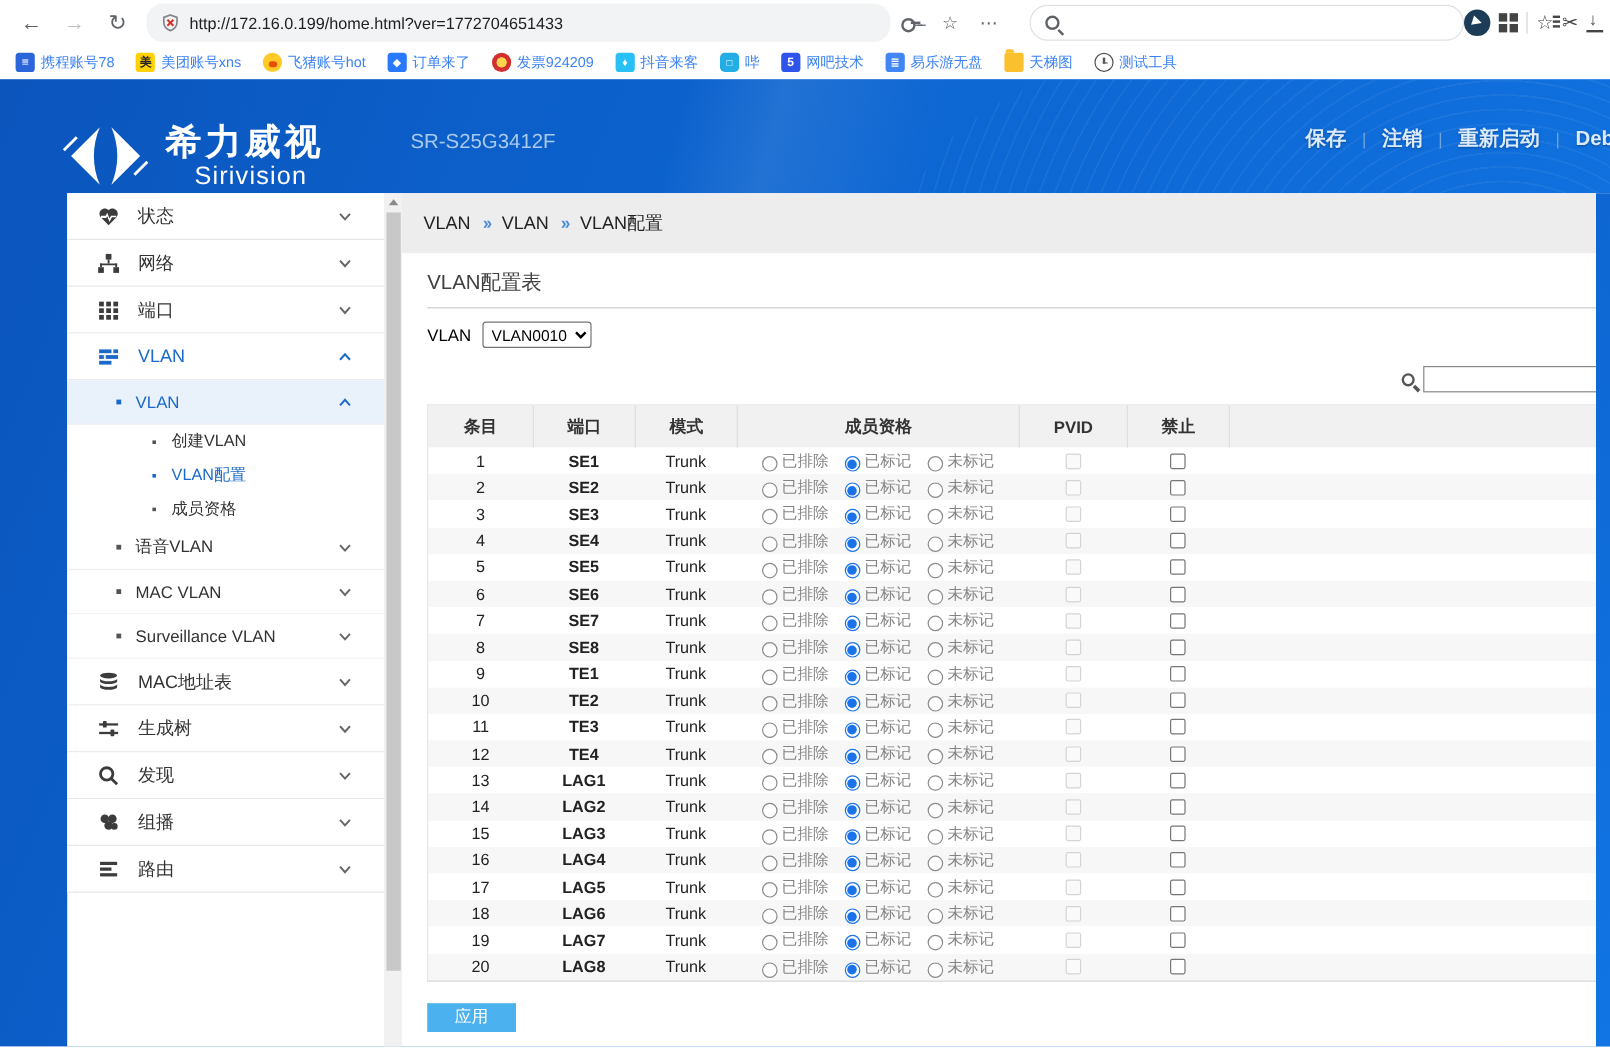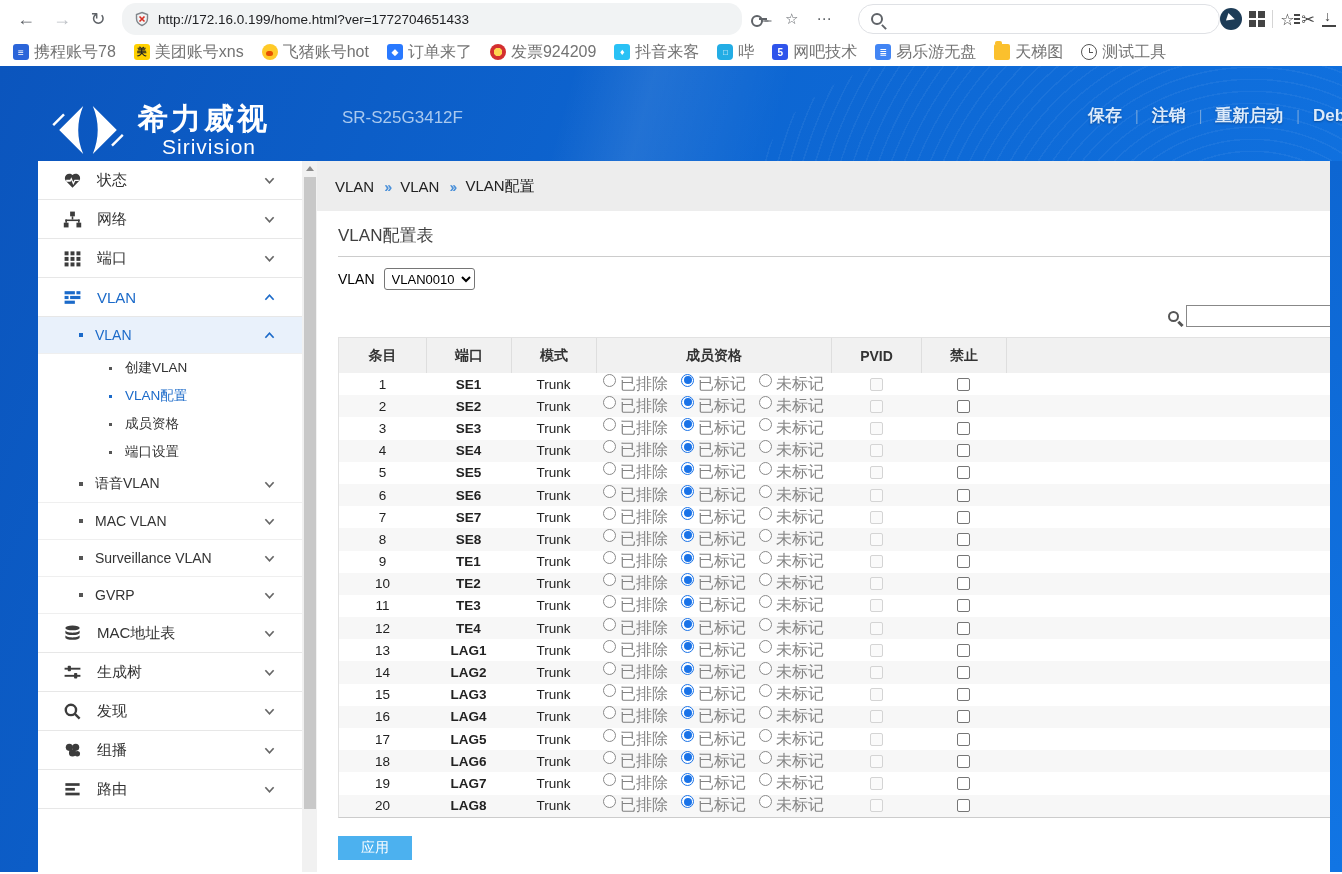--- a/index.html
+++ b/index.html
@@ -35,21 +35,21 @@
   .vdiv{width:1px;height:18px;background:#d5d5d5}
   .starlist{font-size:16px;color:#444;cursor:pointer;position:relative}
   .starlist::after{content:"";position:absolute;right:-5px;top:4px;width:6px;height:2px;background:#444;box-shadow:0 4px 0 #444,0 8px 0 #444}
   .scissors{font-size:16px;color:#444;cursor:pointer}
   .dl{width:14px;height:14px;position:relative;cursor:pointer}
   .dl::before{content:"↓";position:absolute;left:2px;top:-4px;font-size:14px;font-weight:bold;color:#444}
   .dl::after{content:"";position:absolute;left:0;bottom:-1px;width:14px;height:2px;background:#444}
 
   .bookmarks{height:28px;display:flex;align-items:center;padding:0 6px;gap:4px;background:#fff}
   .bm{display:flex;align-items:center;gap:5px;padding:2px 7px;border-radius:4px;cursor:pointer;white-space:nowrap}
-  .bm-label{font-size:16px;color:#737373}
+  .bm-label{font-size:12px;color:#3b82f6}
   .fav{width:16px;height:16px;border-radius:3px;display:inline-flex;align-items:center;justify-content:center;
     font-size:10px;font-weight:bold;color:#fff;flex:0 0 auto;position:relative}
   .f-trip{background:#2b65d9}
   .f-meituan{background:#ffd100;color:#222}
   .f-fliggy{background:#ffca28;border-radius:50%}
   .f-fliggy::after{content:"";position:absolute;width:7px;height:5px;background:#e65100;border-radius:3px;top:7px;left:4.5px}
   .f-order{background:#2979ff;font-size:9px}
   .f-emblem{background:radial-gradient(circle,#ffd54f 0 4px,#d32f2f 4.5px);border-radius:50%}
   .f-douyin{background:#29c1f5;font-size:9px}
   .f-bili{background:#23ade5;border-radius:4px;font-size:8px}
@@ -70,21 +70,21 @@
   .logo-wrap{display:flex;align-items:center;gap:14px;margin-left:52px;position:relative;z-index:2}
   .logo-svg{width:72px;height:62px}
   .brand{color:#fff}
   .brand-cn{font-size:30px;font-weight:bold;letter-spacing:3px;line-height:1.1}
   .brand-en{font-size:21px;letter-spacing:1px;margin-left:24px}
   .model{color:#a9c9ef;font-size:17px;margin-left:72px;position:relative;z-index:2;align-self:center;margin-top:8px}
   .hdr-actions{position:absolute;left:1088px;top:38px;display:flex;align-items:center;z-index:3;white-space:nowrap}
   .hdr-actions .act{color:#dcebfb;font-size:17px;font-weight:bold;cursor:pointer;text-shadow:0 1px 2px rgba(0,40,90,.5)}
   .hdr-actions .sep{color:#6fa3de;margin:0 13px;font-size:14px}
 
-  .content{display:flex;height:711px;padding-left:38px}
+  .content{display:flex;height:711px;padding-left:56px}
   
   .sidebar{width:279px;background:#fff;position:relative;flex:0 0 auto}
   .menu{width:264px}
   .mi{display:flex;align-items:center;position:relative;cursor:pointer;background:#fff}
   .mi.lv1{height:39px;padding-left:25px;border-bottom:1px solid #e7e7e7;font-size:15px;color:#333}
   .mi.lv2{height:37px;padding-left:41px;border-bottom:1px solid #efefef;font-size:14px;color:#333}
   .mi.lv3{height:28px;padding-left:71px;font-size:13.5px;color:#333}
   .mi .ico{width:19px;height:19px;margin-right:15px;color:#3c3c3c;flex:0 0 auto}
   .mi.active{color:#1b6ac9}
   .mi.active .ico{color:#1b6ac9}
@@ -118,21 +118,21 @@
 
   .tbl{margin-top:9px;border:1px solid #e2e2e2;border-bottom:1px solid #ccc}
   .thead{display:grid;grid-template-columns:87px 85px 85px 235px 90px 85px 1fr;background:#f1f1f1;height:35px}
   .th{display:flex;align-items:center;justify-content:center;font-size:14px;font-weight:bold;color:#333;border-left:1px solid #dedede;height:100%}
   .th:first-child{border-left:none}
   .trow{display:grid;grid-template-columns:87px 85px 85px 235px 90px 85px 1fr;height:22.2px;align-items:center;background:#fff}
   .trow:nth-child(even){background:#f7f7f7}
   .td{text-align:center;font-size:13.5px;color:#222}
   .td.port{font-weight:bold}
   .member{display:flex;justify-content:center;gap:13px}
-  .ropt{display:flex;align-items:flex-start;gap:4px;font-size:16px;color:#848484;cursor:pointer}
+  .ropt{display:flex;align-items:flex-end;gap:4px;font-size:13px;color:#848484;cursor:pointer}
   .radio{width:13px;height:13px;border:1.5px solid #8a8a8a;border-radius:50%;background:#fff;position:relative;flex:0 0 auto}
   .radio.sel{border-color:#1a73e8}
   .radio.sel::after{content:"";position:absolute;inset:1.5px;border-radius:50%;background:#1a73e8}
   .cbx{width:13px;height:13px;border:1.5px solid #767676;border-radius:2px;background:#fff;display:inline-block;cursor:pointer}
   .cbx.dis{border-color:#d4d4d4;background:#fafafa;cursor:default}
   .cell-center{display:flex;justify-content:center}
 
   .apply-btn{margin-top:18px;width:74px;height:24px;background:#4cb1ef;color:#fff;border:none;font-size:14px;cursor:pointer}
 
   .right-strip{position:absolute;right:0;top:95px;width:12px;height:711px;background:linear-gradient(#0d66d2,#1175e4)}
@@ -428,26 +428,20 @@
 
           </div>
 
           <div class="mi lv3">
 
             <span class="bullet"></span>
             <span>成员资格</span>
 
           </div>
 
-          <div class="mi lv3">
-
-            <span class="bullet"></span>
-            <span>端口设置</span>
-
-          </div>
 
           <div class="mi lv2">
 
             <span class="bullet"></span>
             <span>语音VLAN</span>
             <span class="chev down">
               <svg>
                 <use href="#i-chev"></use>
               </svg>
             </span>
@@ -469,30 +463,20 @@
 
             <span class="bullet"></span>
             <span>Surveillance VLAN</span>
             <span class="chev down">
               <svg>
                 <use href="#i-chev"></use>
               </svg>
             </span>
           </div>
 
-          <div class="mi lv2">
-
-            <span class="bullet"></span>
-            <span>GVRP</span>
-            <span class="chev down">
-              <svg>
-                <use href="#i-chev"></use>
-              </svg>
-            </span>
-          </div>
 
           <div class="mi lv1">
             <svg class="ico">
               <use href="#i-mac"></use>
             </svg>
 
             <span>MAC地址表</span>
             <span class="chev down">
               <svg>
                 <use href="#i-chev"></use>

